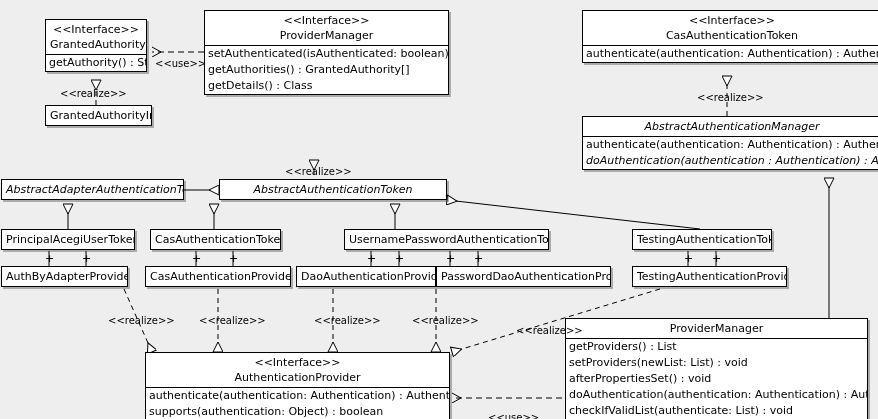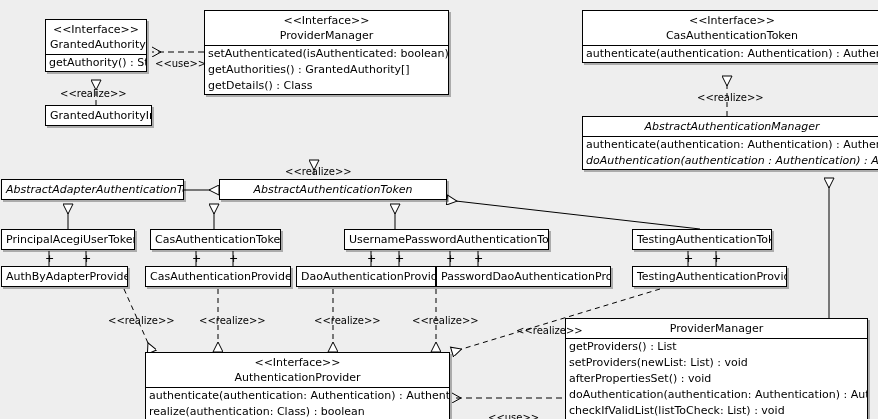--- a/index.html
+++ b/index.html
@@ -212,35 +212,35 @@
   </div>
 
   <div class="cls" style="left:145px;top:344px;width:305px;">
     <div class="hdr">
       <span class="stereo">&lt;&lt;Interface&gt;&gt;</span>
       <span class="name">AuthenticationProvider</span>
     </div>
     <div class="sep"></div>
     <div class="ops">
       <span class="op">authenticate(authentication: Authentication) : Authentication</span>
-      <span class="op">realize(authentication: Class) : boolean</span>
+      <span class="op">supports(authentication: Object) : boolean</span>
     </div>
   </div>
 
   <div class="cls" style="left:565px;top:310px;width:303px;">
     <div class="hdr">
       <span class="name">ProviderManager</span>
     </div>
     <div class="sep"></div>
     <div class="ops">
       <span class="op">getProviders() : List</span>
       <span class="op">setProviders(newList: List) : void</span>
       <span class="op">afterPropertiesSet() : void</span>
       <span class="op">doAuthentication(authentication: Authentication) : Authentication</span>
-      <span class="op">checkIfValidList(listToCheck: List) : void</span>
+      <span class="op">checkIfValidList(authenticate: List) : void</span>
     </div>
   </div>
 
   <span class="lbl" style="left:155px;top:50px;">&lt;&lt;use&gt;&gt;</span>
   <span class="lbl" style="left:60px;top:80px;">&lt;&lt;realize&gt;&gt;</span>
   <span class="lbl" style="left:285px;top:158px;">&lt;&lt;realize&gt;&gt;</span>
   <span class="lbl" style="left:697px;top:84px;">&lt;&lt;realize&gt;&gt;</span>
   <span class="lbl" style="left:108px;top:307px;">&lt;&lt;realize&gt;&gt;</span>
   <span class="lbl" style="left:199px;top:307px;">&lt;&lt;realize&gt;&gt;</span>
   <span class="lbl" style="left:314px;top:307px;">&lt;&lt;realize&gt;&gt;</span>

